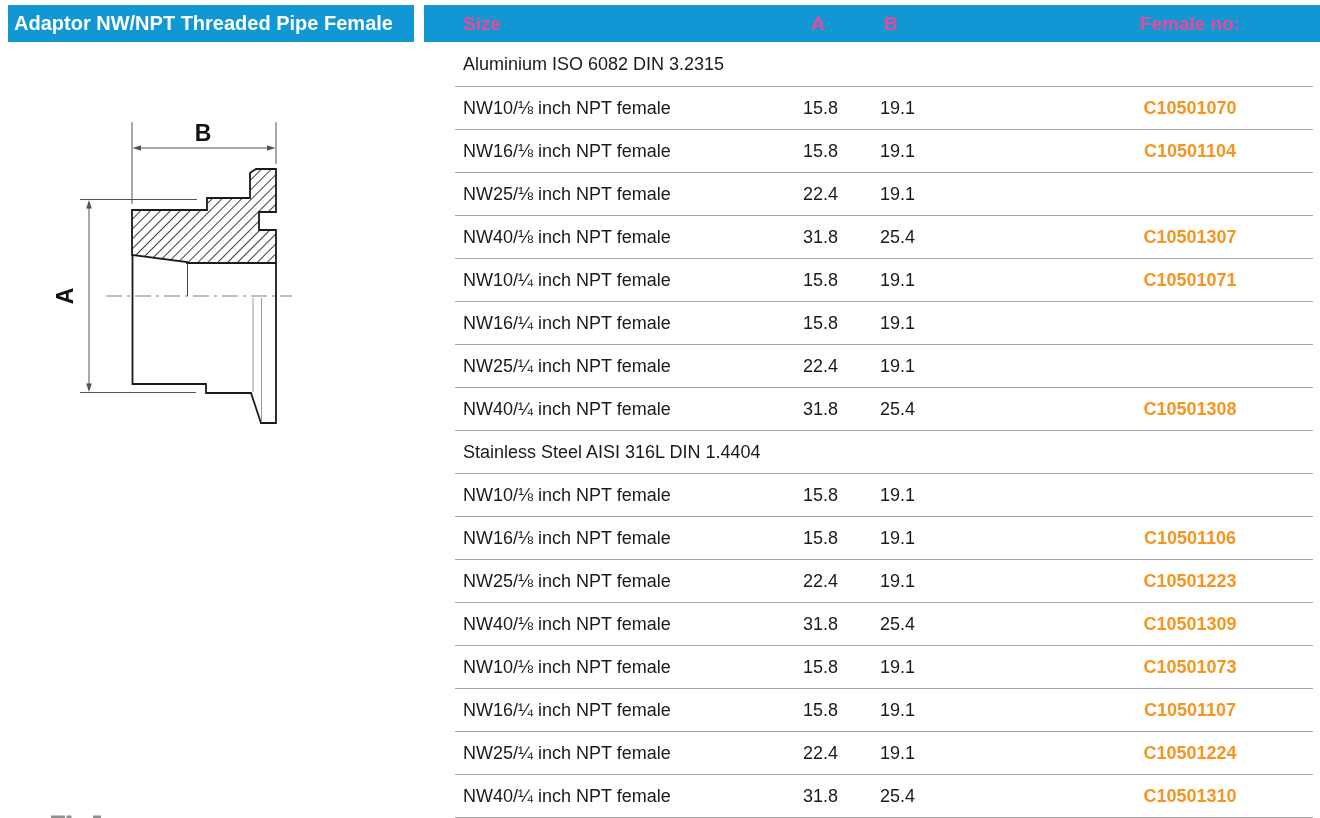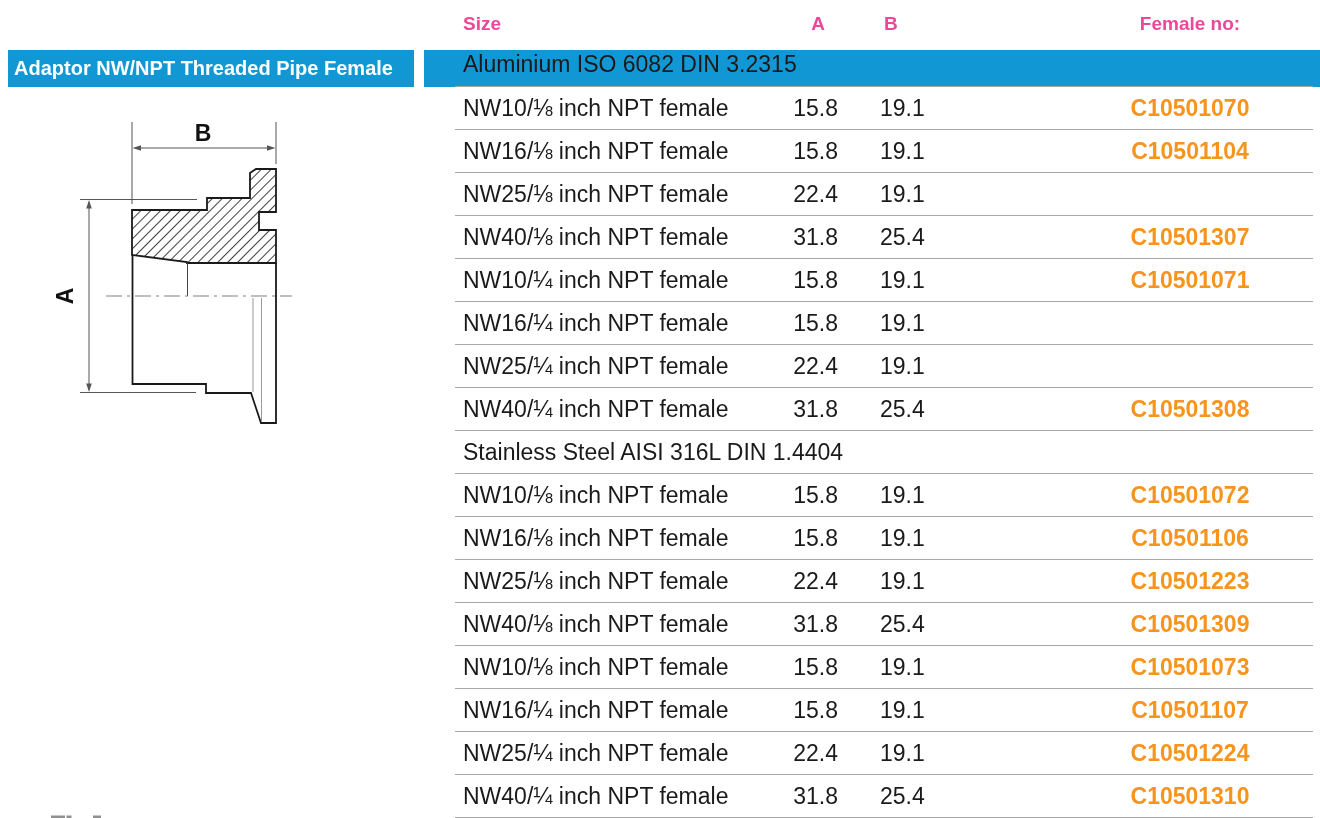--- a/index.html
+++ b/index.html
@@ -5,31 +5,31 @@
   html,body{margin:0;padding:0;}
   body{
     width:1320px;height:818px;position:relative;overflow:hidden;
     background:#ffffff;color:#1a1a1a;
     font-family:"Liberation Sans","DejaVu Sans",sans-serif;
     -webkit-font-smoothing:antialiased;
   }
   :root{ --blue:#1197d4; --orange:#f7941d; --divider:#a6a6a6; }
 
   
-  .bluebar{position:absolute;top:5px;height:37px;background:var(--blue);z-index:1;margin-top:45px;}
+  .bluebar{position:absolute;top:5px;height:37px;background:var(--blue);z-index:1;}
   .bar-left{left:8px;width:406px;display:flex;align-items:center;padding-left:6px;box-sizing:border-box;}
   .bar-left span{color:#fff;font-weight:700;font-size:20px;white-space:nowrap;}
   .bar-right{left:424px;width:896px;}
 
   
   .hdr-row{position:absolute;left:455px;top:5px;width:858px;height:37px;display:flex;align-items:center;z-index:2;color:#ec4899;font-weight:700;font-size:19px;}
 
   
   .tbl{position:absolute;left:455px;top:42px;width:858px;z-index:2;}
-  .row{display:flex;align-items:center;height:43px;border-bottom:1px solid var(--divider);box-sizing:border-box;font-size:23px;}
+  .row{display:flex;align-items:center;height:43px;border-bottom:1px solid var(--divider);box-sizing:border-box;font-size:18px;}
   .row.first{height:45px;}
   .cell{white-space:nowrap;}
   .c-full{flex:1;padding-left:8px;box-sizing:border-box;}
   .c-size{width:323px;padding-left:8px;box-sizing:border-box;}
   .c-a{width:60px;text-align:right;}
   .c-gap{width:42px;}
   .c-b{width:60px;text-align:left;}
   .c-order{flex:1;text-align:center;padding-left:127px;box-sizing:border-box;}
   .hdr-row .c-a{padding-right:13px;box-sizing:border-box;}
   .hdr-row .c-b{padding-left:4px;box-sizing:border-box;}
@@ -112,21 +112,20 @@
       <div class="cell c-order order-no">C10501308</div>
     </div>
     <div class="row section-row">
       <div class="cell c-full">Stainless Steel AISI 316L DIN 1.4404</div>
     </div>
     <div class="row data-row">
       <div class="cell c-size">NW10/⅛ inch NPT female</div>
       <div class="cell c-a">15.8</div>
       <div class="cell c-gap"></div>
       <div class="cell c-b">19.1</div>
-      <div class="cell c-order order-no">C10501072</div>
     </div>
     <div class="row data-row">
       <div class="cell c-size">NW16/⅛ inch NPT female</div>
       <div class="cell c-a">15.8</div>
       <div class="cell c-gap"></div>
       <div class="cell c-b">19.1</div>
       <div class="cell c-order order-no">C10501106</div>
     </div>
     <div class="row data-row">
       <div class="cell c-size">NW25/⅛ inch NPT female</div>

